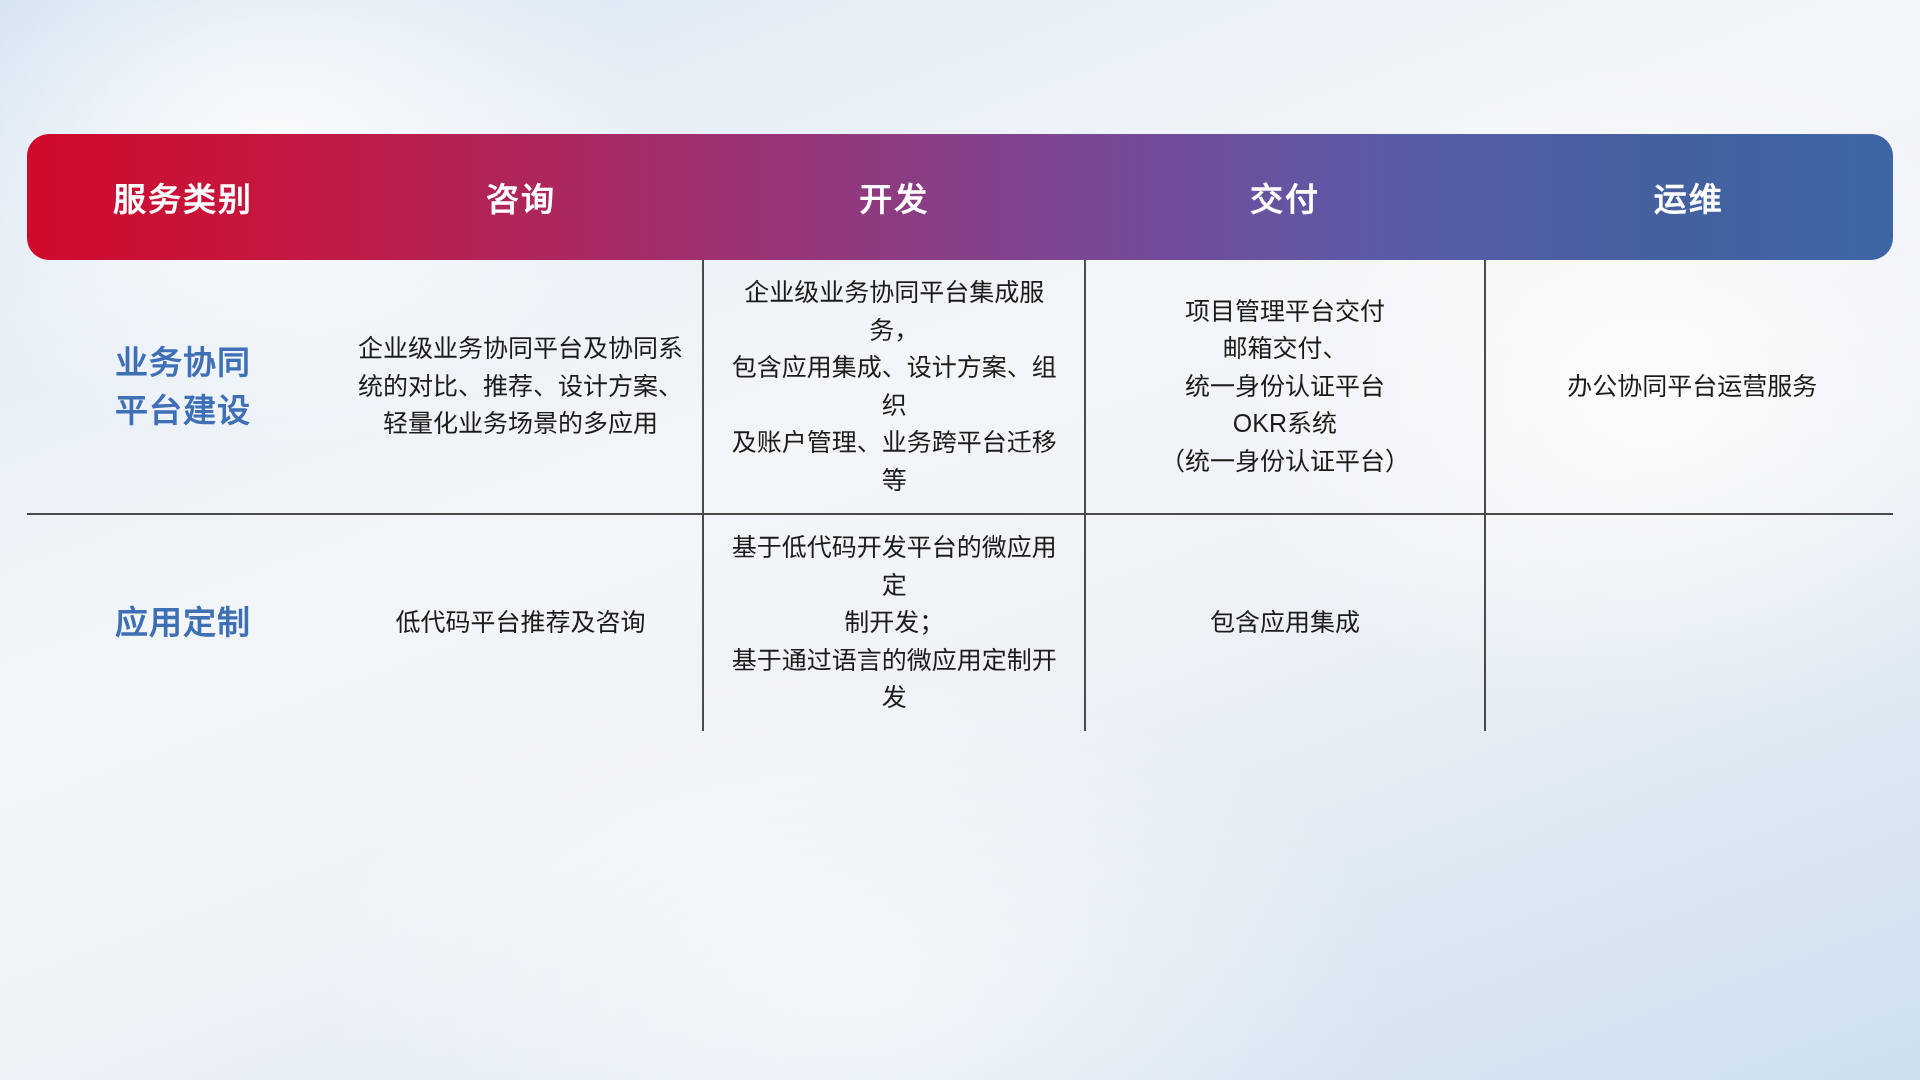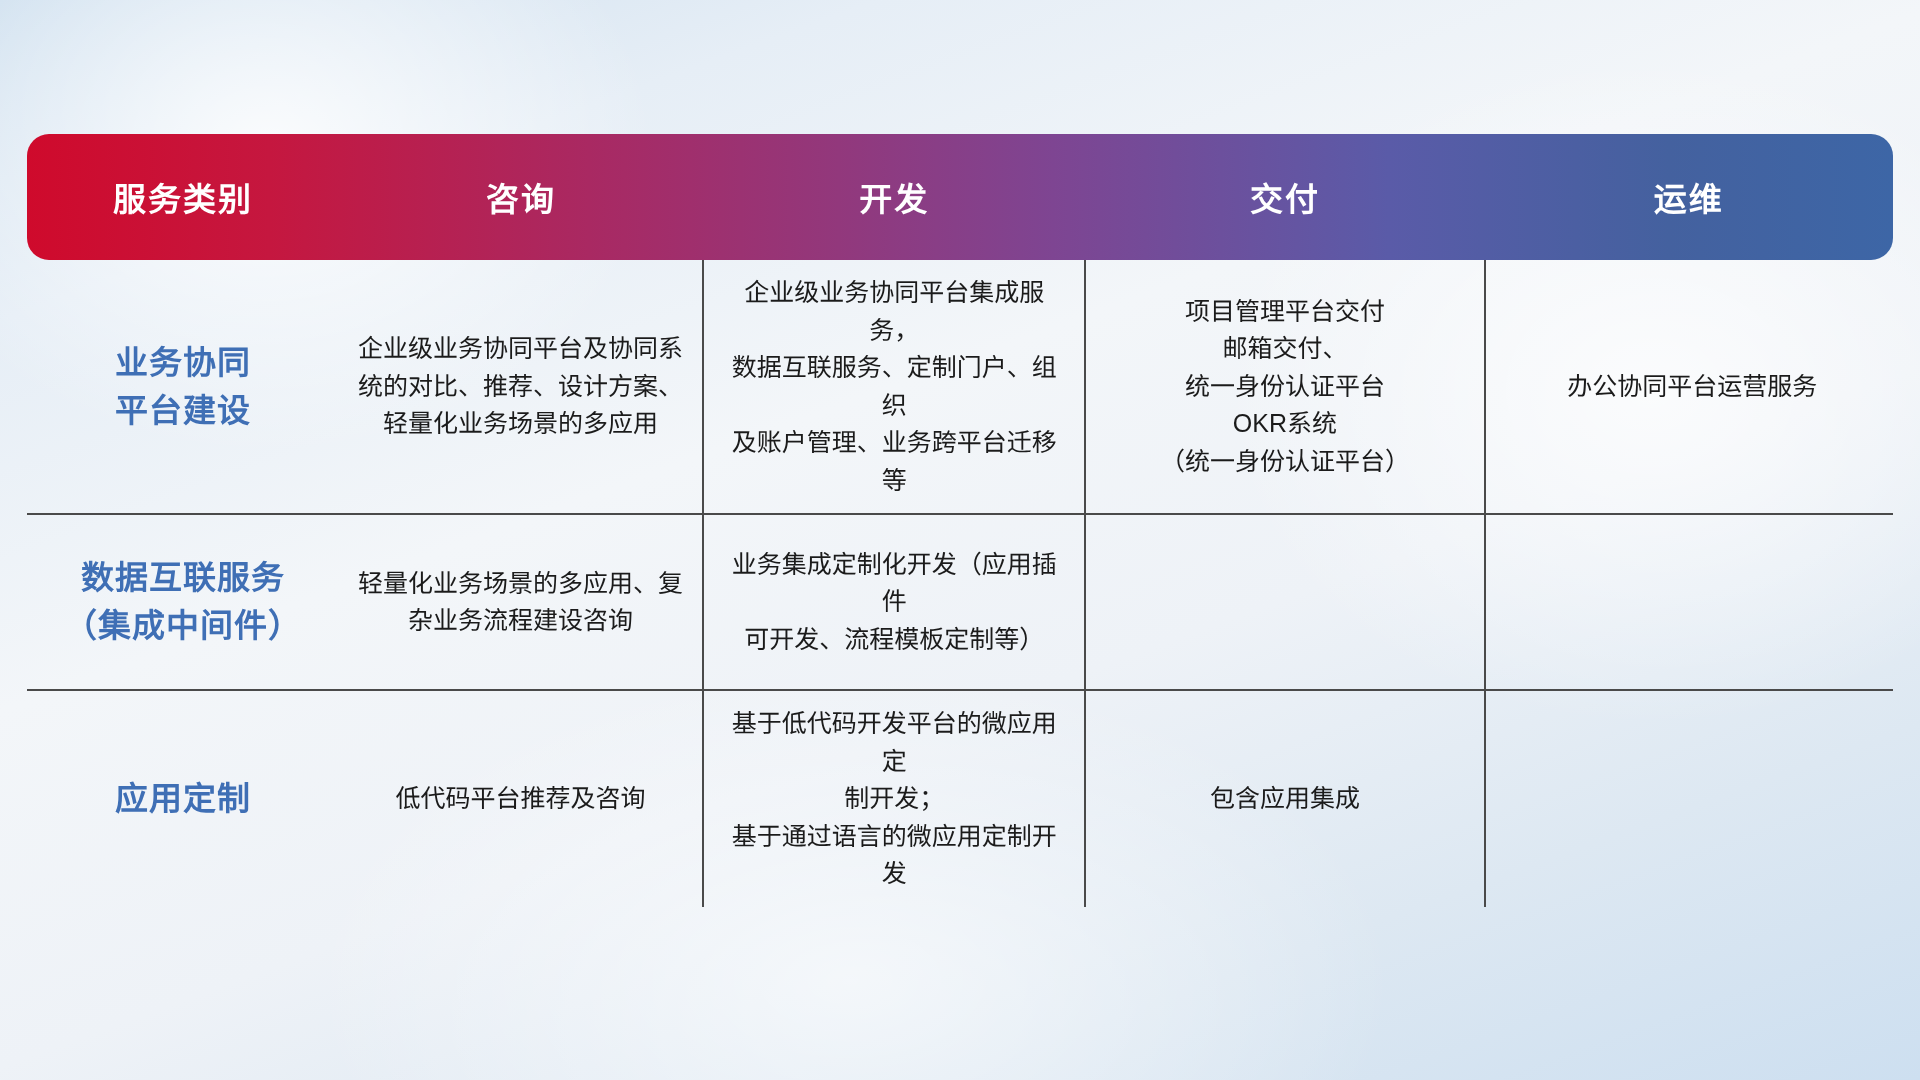--- a/index.html
+++ b/index.html
@@ -142,51 +142,35 @@
           <span>业务协同</span>
           <span>平台建设</span>
         </td>
         <td class="cell-lines">
           <span>企业级业务协同平台及协同系</span>
           <span>统的对比、推荐、设计方案、</span>
           <span>轻量化业务场景的多应用</span>
         </td>
         <td class="cell-lines">
           <span>企业级业务协同平台集成服务，</span>
-          <span>数据互联服务、定制门户、组织</span>
+          <span>包含应用集成、设计方案、组织</span>
           <span>及账户管理、业务跨平台迁移等</span>
         </td>
         <td class="cell-lines">
           <span>项目管理平台交付</span>
           <span>邮箱交付、</span>
           <span>统一身份认证平台</span>
           <span>OKR系统</span>
           <span>（统一身份认证平台）</span>
         </td>
         <td class="cell-lines">
           <span>办公协同平台运营服务</span>
         </td>
       </tr>
 
-      <tr class="row-2">
-        <td class="cat cell-lines">
-          <span>数据互联服务</span>
-          <span>（集成中间件）</span>
-        </td>
-        <td class="cell-lines">
-          <span>轻量化业务场景的多应用、复</span>
-          <span>杂业务流程建设咨询</span>
-        </td>
-        <td class="cell-lines">
-          <span>业务集成定制化开发（应用插件</span>
-          <span>可开发、流程模板定制等）</span>
-        </td>
-        <td></td>
-        <td></td>
-      </tr>
 
       <tr class="row-3">
         <td class="cat cell-lines">
           <span>应用定制</span>
         </td>
         <td class="cell-lines">
           <span>低代码平台推荐及咨询</span>
         </td>
         <td class="cell-lines">
           <span>基于低代码开发平台的微应用定</span>

